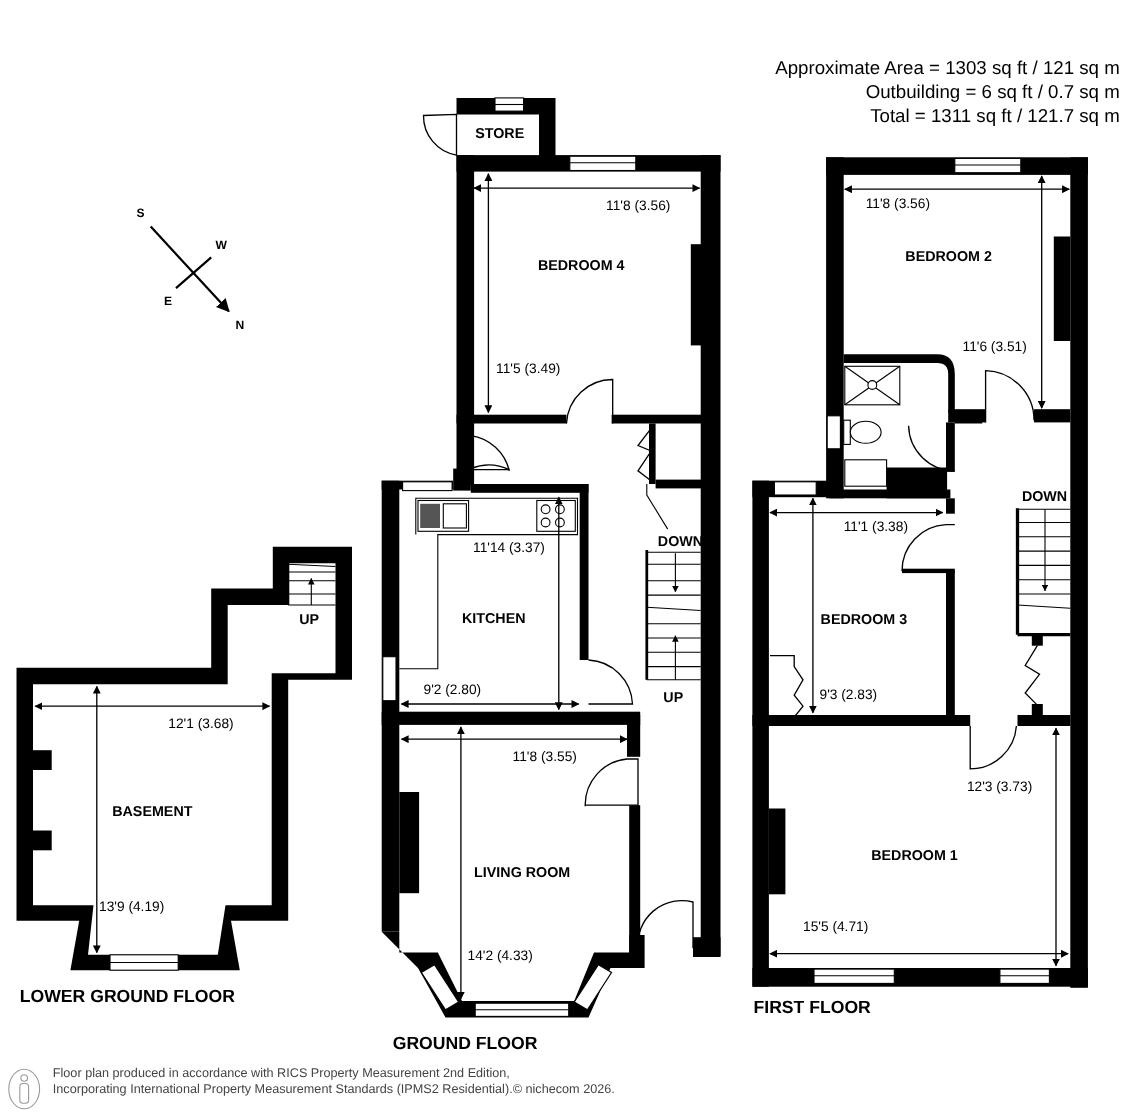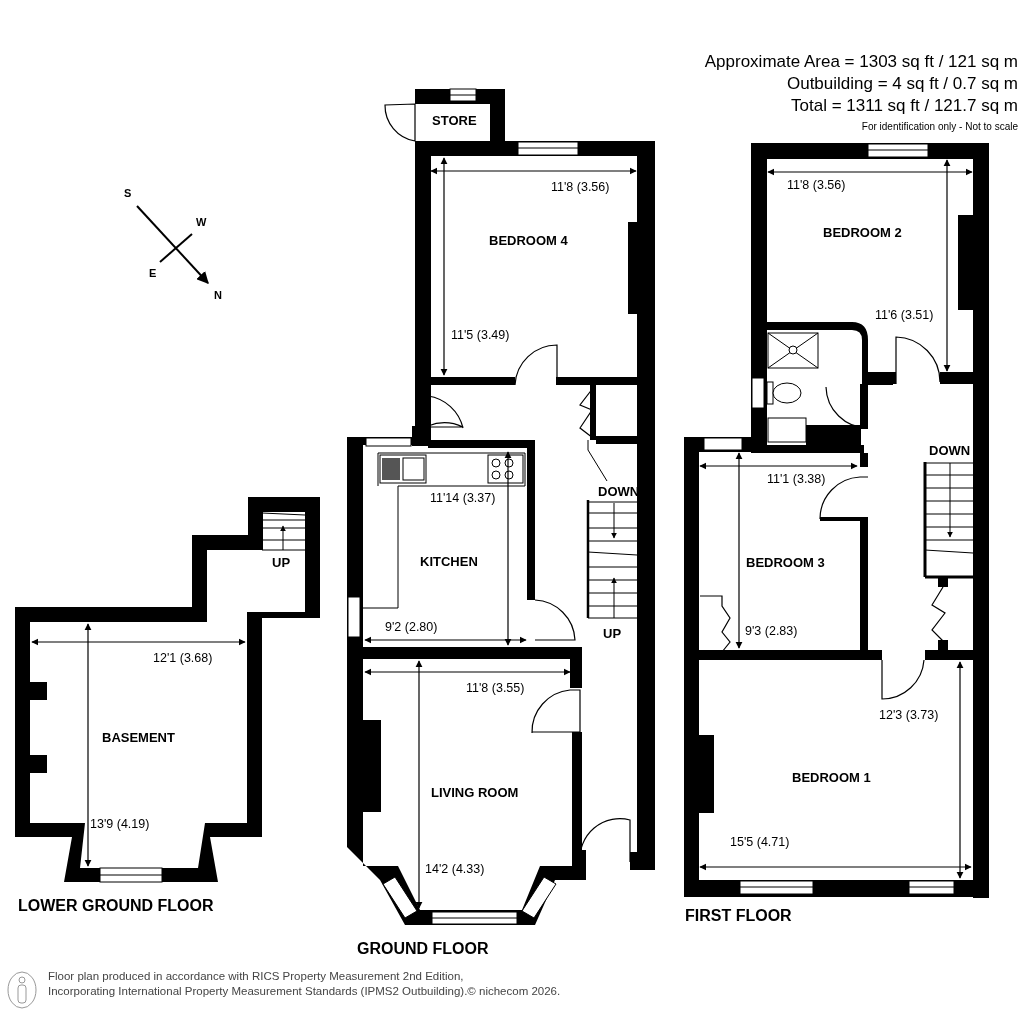--- a/index.html
+++ b/index.html
@@ -14,23 +14,22 @@
   .compass { font-family: "Liberation Sans", sans-serif; font-weight: bold; font-size: 11px; fill: #000; }
   .footer { position: absolute; left: 48px; top: 969px; font-size: 11.5px; line-height: 15px; color: #444; }
   .footer .copy { }
   .person { position: absolute; left: 6px; top: 970px; }
 </style>
 </head>
 <body>
 
 <div class="area" style="top:3px;margin-top:48px;">
   <div class="line">Approximate Area = 1303 sq ft / 121 sq m</div>
-  <div class="line">Outbuilding = 4 sq ft / 0.7 sq m</div>
+  <div class="line">Outbuilding = 6 sq ft / 0.7 sq m</div>
   <div class="line">Total = 1311 sq ft / 121.7 sq m</div>
-  <div class="note">For identification only - Not to scale</div>
 </div>
 
 <svg id="plan" width="1024" height="1018" viewBox="0 0 1024 1018" xmlns="http://www.w3.org/2000/svg">
   <defs>
     <marker id="arr" viewBox="0 0 10 10" refX="9" refY="5" markerWidth="6" markerHeight="6" orient="auto-start-reverse">
       <path d="M0,0 L10,5 L0,10 z" fill="#000"></path>
     </marker>
   </defs>
 
   <g>
@@ -257,14 +256,14 @@
 </svg>
 
 <svg class="person" width="32" height="40" viewBox="0 0 32 40">
   <ellipse cx="16" cy="20" rx="14" ry="18" fill="none" stroke="#999" stroke-width="1"></ellipse>
   <circle cx="16" cy="10" r="3" fill="none" stroke="#999"></circle>
   <rect x="12" y="15" width="8" height="18" rx="3" fill="none" stroke="#999"></rect>
 </svg>
 
 <div class="footer">
   <div>Floor plan produced in accordance with RICS Property Measurement 2nd Edition,</div>
-  <div><span>Incorporating International Property Measurement Standards (IPMS2 Outbuilding).</span><span class="copy">© nichecom 2026.</span></div>
+  <div><span>Incorporating International Property Measurement Standards (IPMS2 Residential).</span><span class="copy">© nichecom 2026.</span></div>
 </div>
 
 </body></html>

